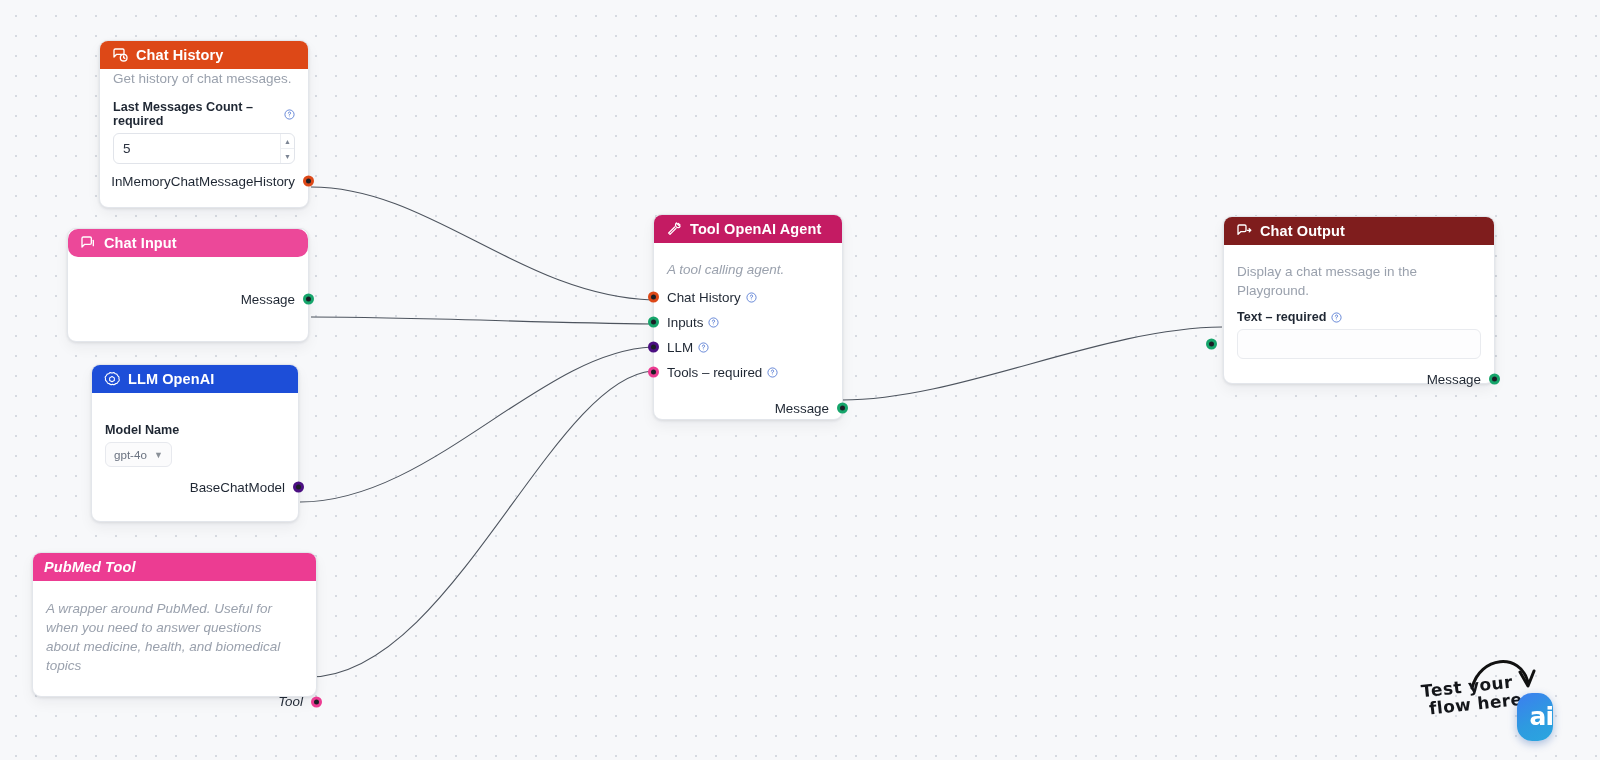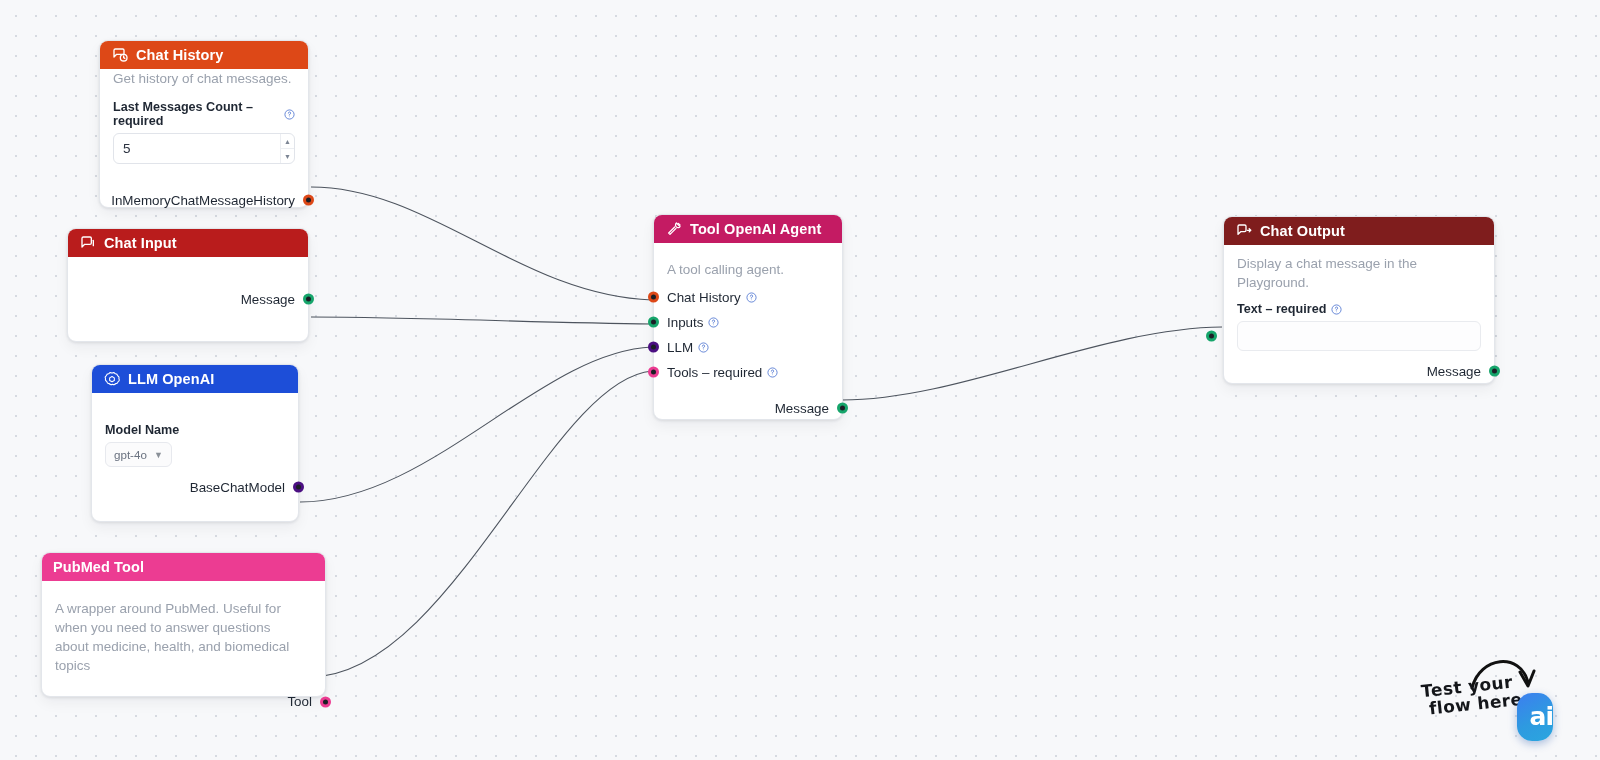--- a/index.html
+++ b/index.html
@@ -185,29 +185,29 @@
             </svg>
         </span>
       </div>
       <div class="num-input">
         <span class="val">5</span>
         <span class="spin">
           <div>▲</div>
           <div>▼</div>
         </span>
       </div>
-      <div class="port-row out" style="margin-top:24px;">
+      <div class="port-row out" style="margin-top:5px;">
         <span class="out-label">InMemoryChatMessageHistory</span>
         <span class="port out" style="border-color:#DD4817;"></span>
       </div>
     </div>
   </div>
 
   <div class="node" style="left:67px; top:228px; width:242px; height:114px;">
-    <div class="node-header" style="background:#b91c1c;">
+    <div class="node-header" style="background:#ec4899;border-radius:10px;">
       <span class="hdr-icon">
         <svg width="16" height="16" viewBox="0 0 24 24" fill="none" stroke="#fff" stroke-width="2" stroke-linecap="round" stroke-linejoin="round">
           <path d="M3 5a2 2 0 0 1 2-2h10a2 2 0 0 1 2 2v7a2 2 0 0 1-2 2H7l-4 4V5z"></path>
           <path d="M20 8v8"></path>
         </svg>
       </span>
       <span class="hdr-title">Chat Input</span>
     </div>
     <div class="node-body" style="padding-top:18px;">
       <div class="port-row out" style="margin-top:12px;">
@@ -235,21 +235,21 @@
         <span>gpt-4o</span>
         <span class="chev">▼</span>
       </div>
       <div class="port-row out" style="margin-top:8px;">
         <span class="out-label">BaseChatModel</span>
         <span class="port out" style="border-color:#4B0F82;"></span>
       </div>
     </div>
   </div>
 
-  <div class="node" style="left:41px; top:552px; width:285px; height:145px;">
+  <div class="node" style="left:32px; top:552px; width:285px; height:145px;font-style:italic;">
     <div class="node-header" style="background:#EC3C92;">
       <span class="hdr-title">PubMed Tool</span>
     </div>
     <div class="node-body" style="padding-top:18px;">
       <div class="desc" style="max-width:252px;">A wrapper around PubMed. Useful for when you need to answer questions about medicine, health, and biomedical topics</div>
       <div class="port-row out" style="margin-top:14px;">
         <span class="out-label">Tool</span>
         <span class="port out" style="border-color:#EC3C92;"></span>
       </div>
     </div>
@@ -260,21 +260,21 @@
       <span class="hdr-icon">
         <svg width="16" height="16" viewBox="0 0 24 24" fill="none" stroke="#fff" stroke-width="1.9" stroke-linecap="round" stroke-linejoin="round">
           <path d="M14.5 4.5a4 4 0 0 0 5.2 5.2L21 8.3 15.7 3 14.5 4.5z"></path>
           <path d="M13 9 4 18l2 2 9-9"></path>
           <path d="M18.5 3.5 21 6"></path>
         </svg>
       </span>
       <span class="hdr-title">Tool OpenAI Agent</span>
     </div>
     <div class="node-body" style="padding-top:17px;">
-      <div class="desc" style="">A tool calling agent.</div>
+      <div class="desc" style="font-style:italic;">A tool calling agent.</div>
 
       <div class="port-row">
         <span class="port in" style="border-color:#DD4817;"></span>
         <span class="lbl">
           <span>Chat History</span>
           <span class="help-icon">
             <svg width="11" height="11" viewBox="0 0 24 24" fill="none" stroke="currentColor" stroke-width="2">
                 <circle cx="12" cy="12" r="10"></circle>
                 <path d="M9.5 9a2.5 2.5 0 1 1 3.2 2.4c-.7.3-1.2.9-1.2 1.6v.4" stroke-linecap="round"></path>
                 <circle cx="12" cy="17" r=".9" fill="currentColor" stroke="none"></circle>
@@ -335,21 +335,21 @@
   <div class="node" style="left:1223px; top:216px; width:272px; height:168px;">
     <div class="node-header" style="background:#7f1d1d;">
       <span class="hdr-icon">
         <svg width="16" height="16" viewBox="0 0 24 24" fill="none" stroke="#fff" stroke-width="2" stroke-linecap="round" stroke-linejoin="round">
           <path d="M3 5a2 2 0 0 1 2-2h8a2 2 0 0 1 2 2v6a2 2 0 0 1-2 2H7l-4 4V5z"></path>
           <path d="M17 11h5m-2.2-2.3L22.2 11l-2.4 2.3"></path>
         </svg>
       </span>
       <span class="hdr-title">Chat Output</span>
     </div>
-    <div class="node-body" style="padding-top:9px;">
+    <div class="node-body" style="padding-top:17px;">
       <div class="desc">Display a chat message in the Playground.</div>
       <div class="field-label" style="margin-top:10px;">
         <span>Text – required</span>
         <span class="help-icon">
           <svg width="11" height="11" viewBox="0 0 24 24" fill="none" stroke="currentColor" stroke-width="2">
               <circle cx="12" cy="12" r="10"></circle>
               <path d="M9.5 9a2.5 2.5 0 1 1 3.2 2.4c-.7.3-1.2.9-1.2 1.6v.4" stroke-linecap="round"></path>
               <circle cx="12" cy="17" r=".9" fill="currentColor" stroke="none"></circle>
             </svg>
         </span>

